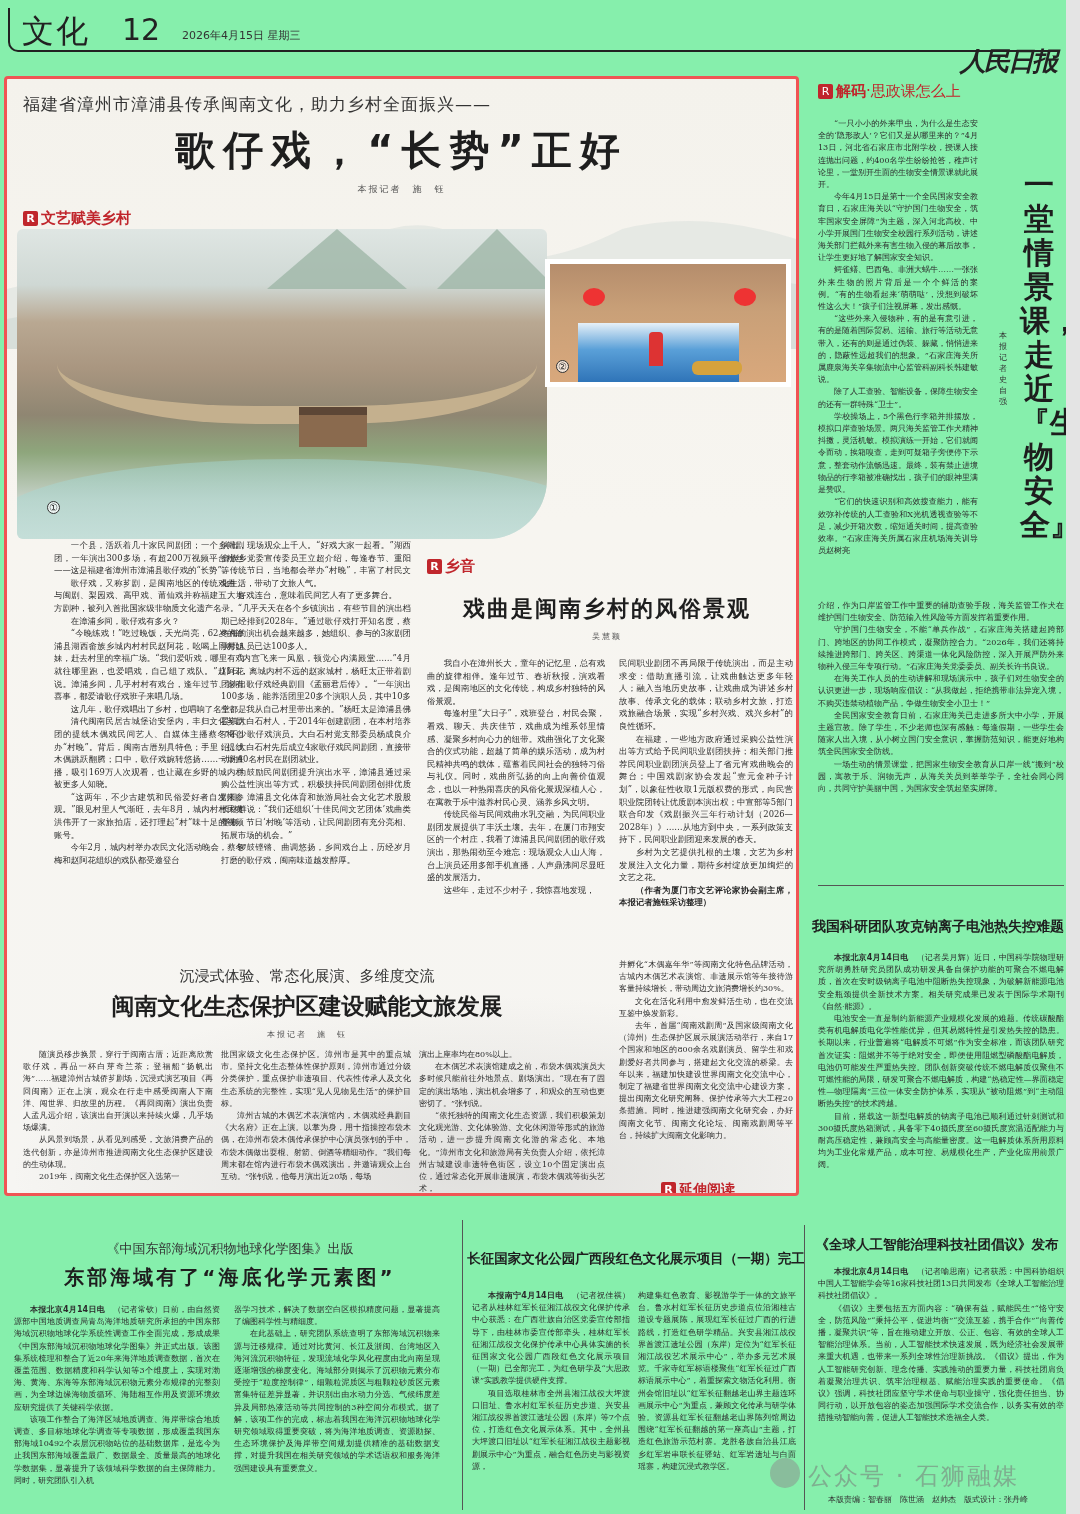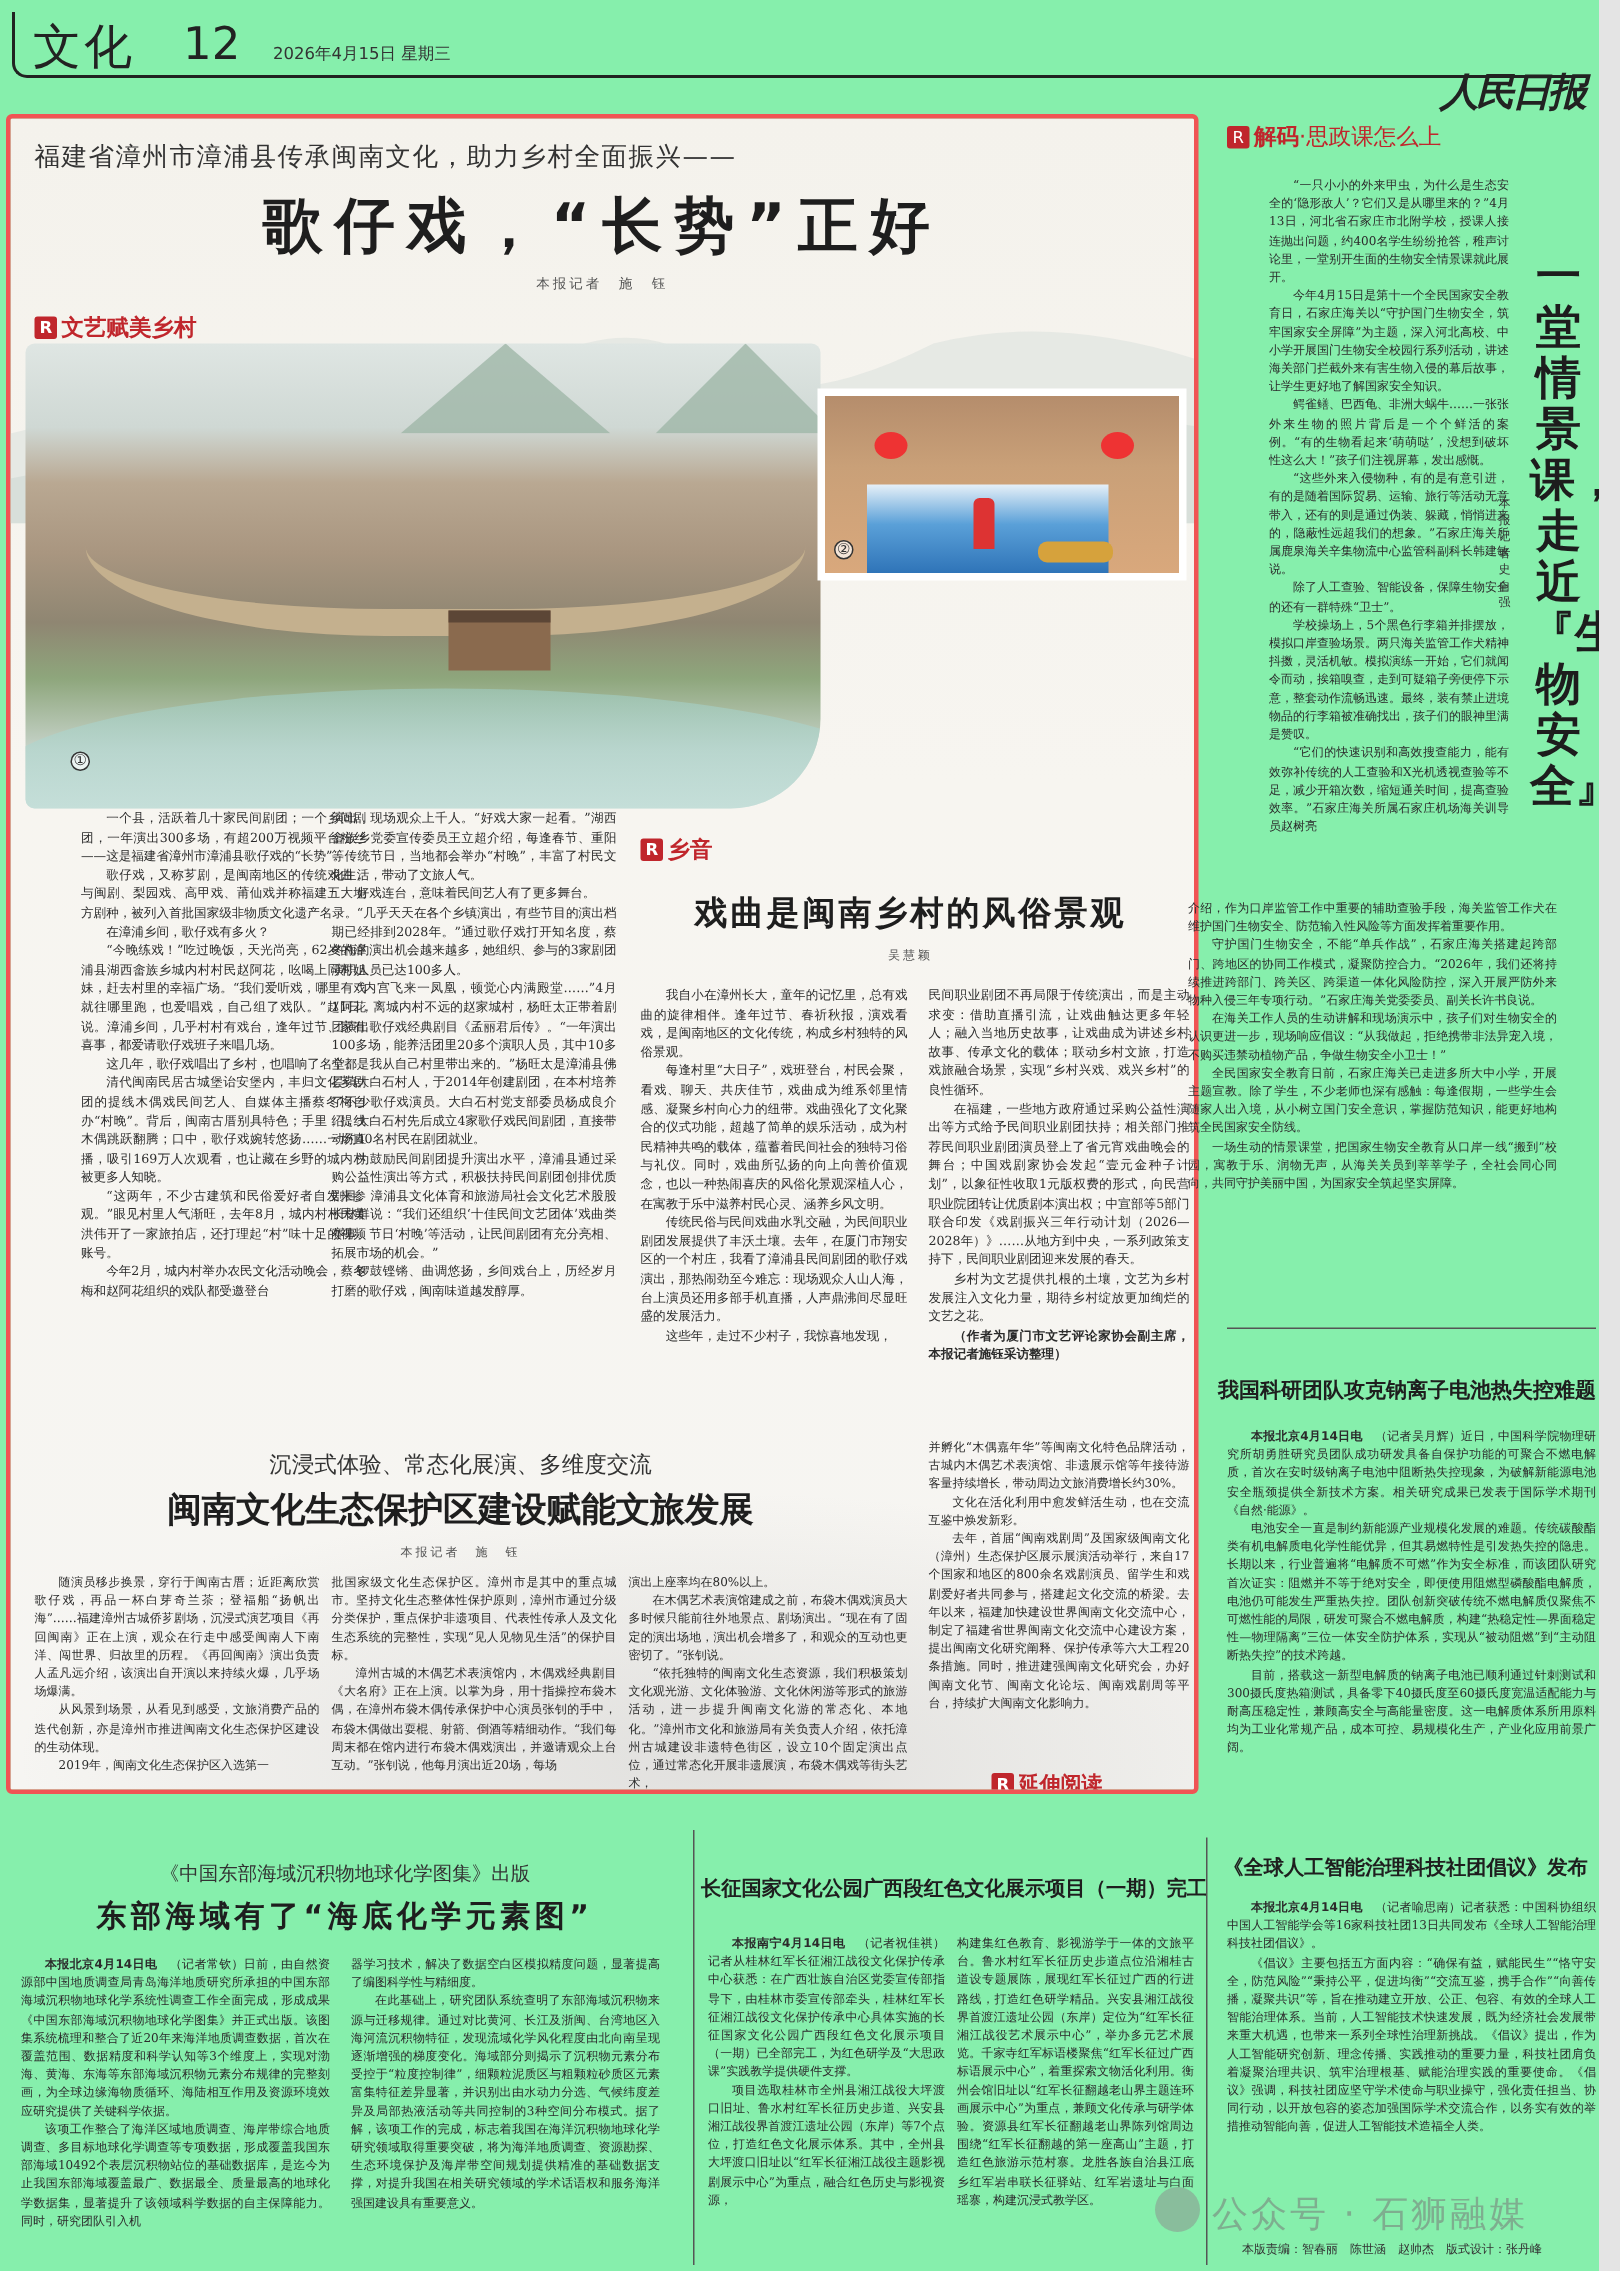--- a/index.html
+++ b/index.html
@@ -174,32 +174,32 @@
       <p>去年，首届“闽南戏剧周”及国家级闽南文化（漳州）生态保护区展示展演活动举行，来自17个国家和地区的800余名戏剧演员、留学生和戏剧爱好者共同参与，搭建起文化交流的桥梁。去年以来，福建加快建设世界闽南文化交流中心，制定了福建省世界闽南文化交流中心建设方案，提出闽南文化研究阐释、保护传承等六大工程20条措施。同时，推进建强闽南文化研究会，办好闽南文化节、闽南文化论坛、闽南戏剧周等平台，持续扩大闽南文化影响力。</p>
     </div>
     <div class="section-tag" style="left:654px; top:1102px; font-size:14px;">
       <span class="r-box">R</span><span>延伸阅读</span>
     </div>
   </div>
 
   <div class="rail-tag">
     <span class="r-box">R</span><b>解码</b><span>·思政课怎么上</span>
   </div>
-  <div class="col" style="left:818px; top:118px; width:160px; font-size:8px; line-height:12.2px;margin-left:28px;">
+  <div class="col" style="left:818px; top:118px; width:160px; font-size:8px; line-height:12.2px;">
     <p>“一只小小的外来甲虫，为什么是生态安全的‘隐形敌人’？它们又是从哪里来的？”4月13日，河北省石家庄市北附学校，授课人接连抛出问题，约400名学生纷纷抢答，稚声讨论里，一堂别开生面的生物安全情景课就此展开。</p>
     <p>今年4月15日是第十一个全民国家安全教育日，石家庄海关以“守护国门生物安全，筑牢国家安全屏障”为主题，深入河北高校、中小学开展国门生物安全校园行系列活动，讲述海关部门拦截外来有害生物入侵的幕后故事，让学生更好地了解国家安全知识。</p>
     <p>鳄雀鳝、巴西龟、非洲大蜗牛……一张张外来生物的照片背后是一个个鲜活的案例。“有的生物看起来‘萌萌哒’，没想到破坏性这么大！”孩子们注视屏幕，发出感慨。</p>
     <p>“这些外来入侵物种，有的是有意引进，有的是随着国际贸易、运输、旅行等活动无意带入，还有的则是通过伪装、躲藏，悄悄进来的，隐蔽性远超我们的想象。”石家庄海关所属鹿泉海关辛集物流中心监管科副科长韩建敏说。</p>
     <p>除了人工查验、智能设备，保障生物安全的还有一群特殊“卫士”。</p>
     <p>学校操场上，5个黑色行李箱并排摆放，模拟口岸查验场景。两只海关监管工作犬精神抖擞，灵活机敏。模拟演练一开始，它们就闻令而动，挨箱嗅查，走到可疑箱子旁便停下示意，整套动作流畅迅速。最终，装有禁止进境物品的行李箱被准确找出，孩子们的眼神里满是赞叹。</p>
     <p>“它们的快速识别和高效搜查能力，能有效弥补传统的人工查验和X光机透视查验等不足，减少开箱次数，缩短通关时间，提高查验效率。”石家庄海关所属石家庄机场海关训导员赵树亮</p>
   </div>
   <div class="vertical-title">一堂情景课，走近『生物安全』</div>
   <div class="vertical-byline">本报记者　史自强</div>
-  <div class="col" style="left:792px; top:600px; width:246px; font-size:8px; line-height:12.2px;">
+  <div class="col" style="left:818px; top:600px; width:246px; font-size:8px; line-height:12.2px;">
     <p class="noindent">介绍，作为口岸监管工作中重要的辅助查验手段，海关监管工作犬在维护国门生物安全、防范输入性风险等方面发挥着重要作用。</p>
     <p>守护国门生物安全，不能“单兵作战”，石家庄海关搭建起跨部门、跨地区的协同工作模式，凝聚防控合力。“2026年，我们还将持续推进跨部门、跨关区、跨渠道一体化风险防控，深入开展严防外来物种入侵三年专项行动。”石家庄海关党委委员、副关长许书良说。</p>
     <p>在海关工作人员的生动讲解和现场演示中，孩子们对生物安全的认识更进一步，现场响应倡议：“从我做起，拒绝携带非法异宠入境，不购买违禁动植物产品，争做生物安全小卫士！”</p>
     <p>全民国家安全教育日前，石家庄海关已走进多所大中小学，开展主题宣教。除了学生，不少老师也深有感触：每逢假期，一些学生会随家人出入境，从小树立国门安全意识，掌握防范知识，能更好地构筑全民国家安全防线。</p>
     <p>一场生动的情景课堂，把国家生物安全教育从口岸一线“搬到”校园，寓教于乐、润物无声，从海关关员到莘莘学子，全社会同心同向，共同守护美丽中国，为国家安全筑起坚实屏障。</p>
   </div>
   <div class="rule" style="left:818px; top:885px; width:246px;"></div>
 
   <div class="brief-title" style="left:812px; top:918px; width:252px; font-size:14px;">我国科研团队攻克钠离子电池热失控难题</div>
   <div class="col" style="left:818px; top:952px; width:246px; font-size:8px; line-height:12.2px;">

